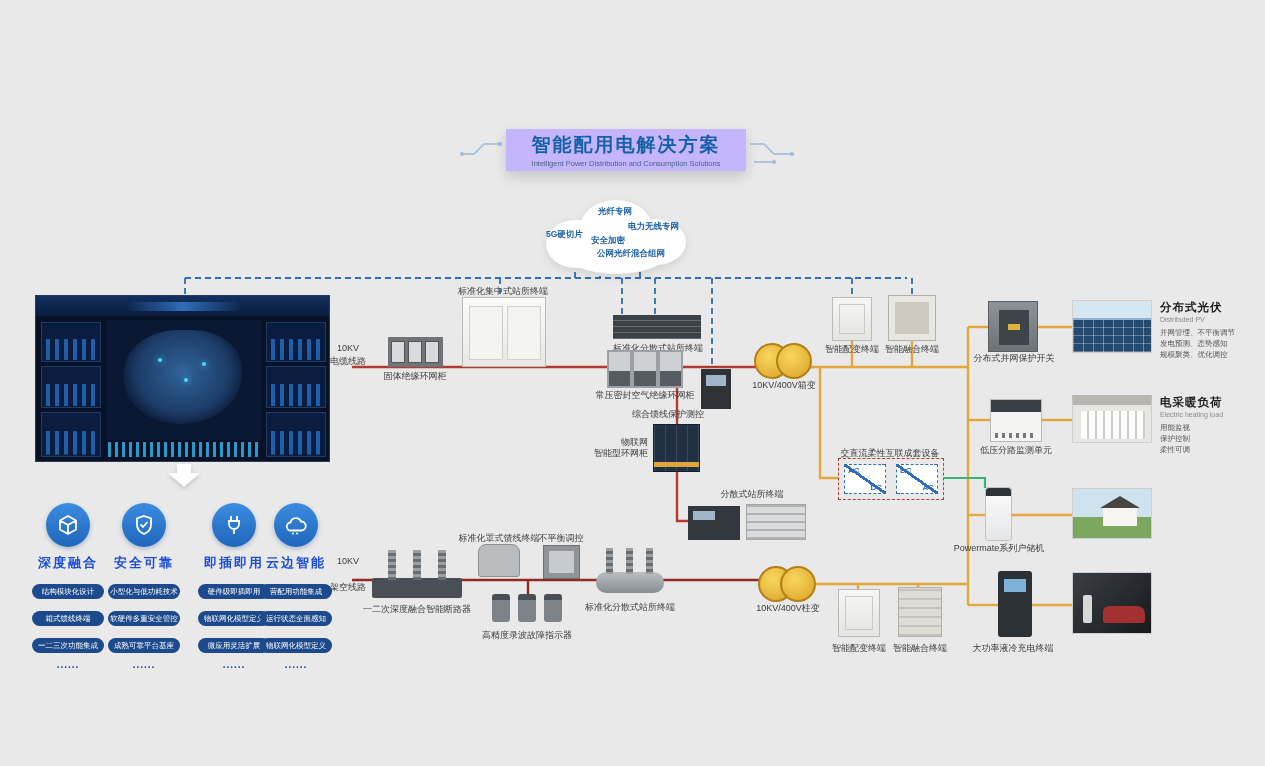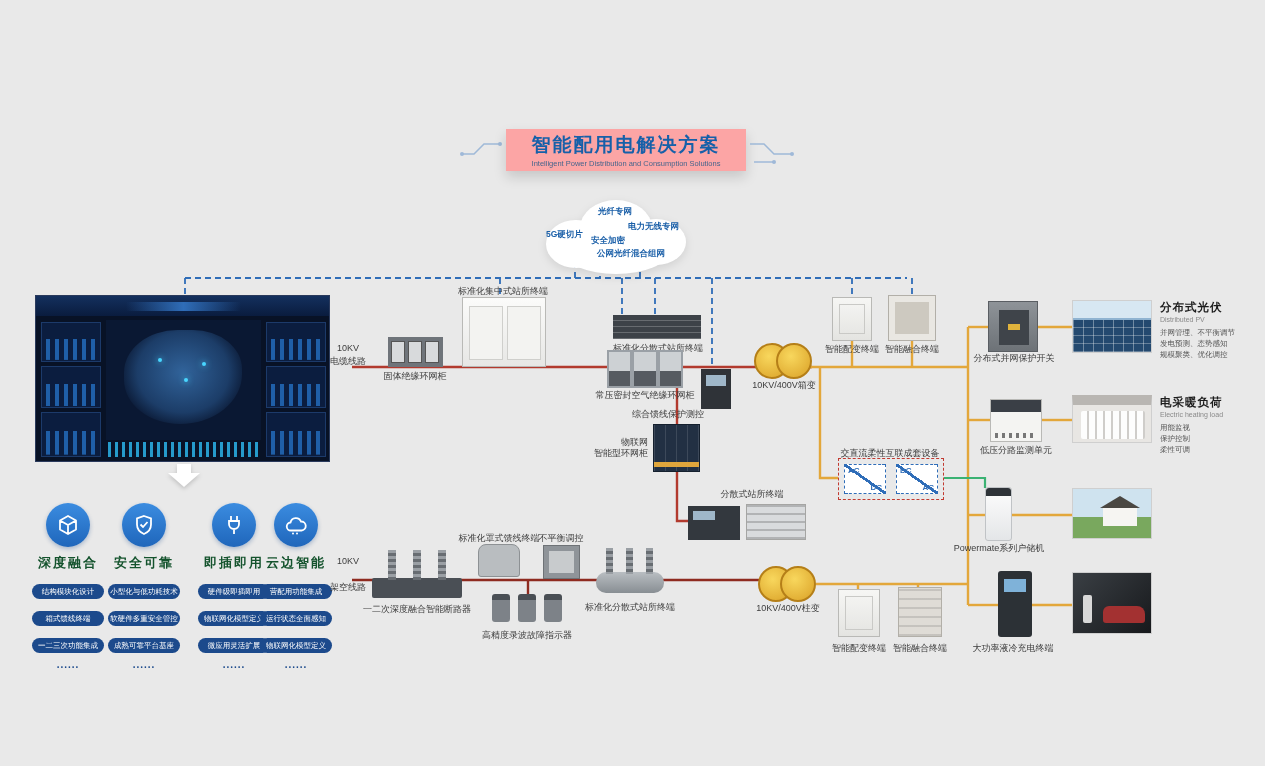--- a/index.html
+++ b/index.html
@@ -2,21 +2,21 @@
 <html><head>
 <meta charset="utf-8">
 <style>
   *{margin:0;padding:0;box-sizing:border-box}
   body{font-family:"Liberation Sans",sans-serif;background:#fff}
   #canvas{position:relative;width:1265px;height:766px;background:#e9e9e9;overflow:hidden}
   .abs{position:absolute}
   svg.abs{pointer-events:none}
 
   
-  .banner{position:absolute;left:506px;top:129px;width:240px;height:42px;background:#fca5a5;
+  .banner{position:absolute;left:506px;top:129px;width:240px;height:42px;background:#c4b5fd;
           box-shadow:0 6px 12px rgba(0,0,0,.15);text-align:center;padding-top:3px}
   .banner-title{font-size:19px;font-weight:bold;color:#1660a9;letter-spacing:2px;white-space:nowrap}
   .banner-sub{font-size:7.5px;color:#46658c;margin-top:1px;white-space:nowrap}
 
   
   .lbl{position:absolute;font-size:9px;color:#3d3d3d;white-space:nowrap;transform:translateX(-50%)}
   .lbl.rgt{transform:translateX(-100%)}
   .cloud-lbl{position:absolute;font-size:8.5px;font-weight:bold;color:#1a5fa8;white-space:nowrap}
   .feeder{position:absolute;font-size:9px;color:#3d3d3d;white-space:nowrap}
 
@@ -38,21 +38,21 @@
   
   #down-arrow{position:absolute;left:168px;top:464px;width:32px;height:24px;filter:drop-shadow(0 2px 2px rgba(0,0,0,.18))}
   #down-arrow .stem{position:absolute;left:9px;top:0;width:14px;height:9px;background:#fff}
   #down-arrow .tri{position:absolute;left:0;top:9px;width:0;height:0;
                    border-left:16px solid transparent;border-right:16px solid transparent;border-top:14px solid #fff}
 
   
   .feature{position:absolute;top:503px;width:76px;text-align:center}
   .f-icon{width:44px;height:44px;margin:0 auto;border-radius:50%;background:linear-gradient(#3b8ce0,#1f66bb);
           display:flex;align-items:center;justify-content:center;box-shadow:0 2px 4px rgba(20,70,140,.3)}
-  .f-title{font-size:13px;font-weight:bold;color:#14532d;letter-spacing:2px;margin:7px 0 6px}
+  .f-title{font-size:13px;font-weight:bold;color:#1d4ed8;letter-spacing:2px;margin:7px 0 6px}
   .f-pill{width:72px;margin:12px auto 6px;height:15px;line-height:15px;border-radius:8px;background:#1c4a8c;
           color:#fff;font-size:7.5px;white-space:nowrap;overflow:hidden}
   .f-more{font-size:10px;font-weight:bold;color:#1c4a8c;letter-spacing:1px}
 
   
   .dev{position:absolute}
   .circle-t{position:absolute;width:36px;height:36px;border-radius:50%;border:2px solid #b57f18;
             background:radial-gradient(circle at 40% 35%,#f8d75d,#daa127)}
 
   #centralized{left:462px;top:297px;width:84px;height:70px;background:linear-gradient(#fbfbfa,#e7e7e5);border:1px solid #b9b9b6}

